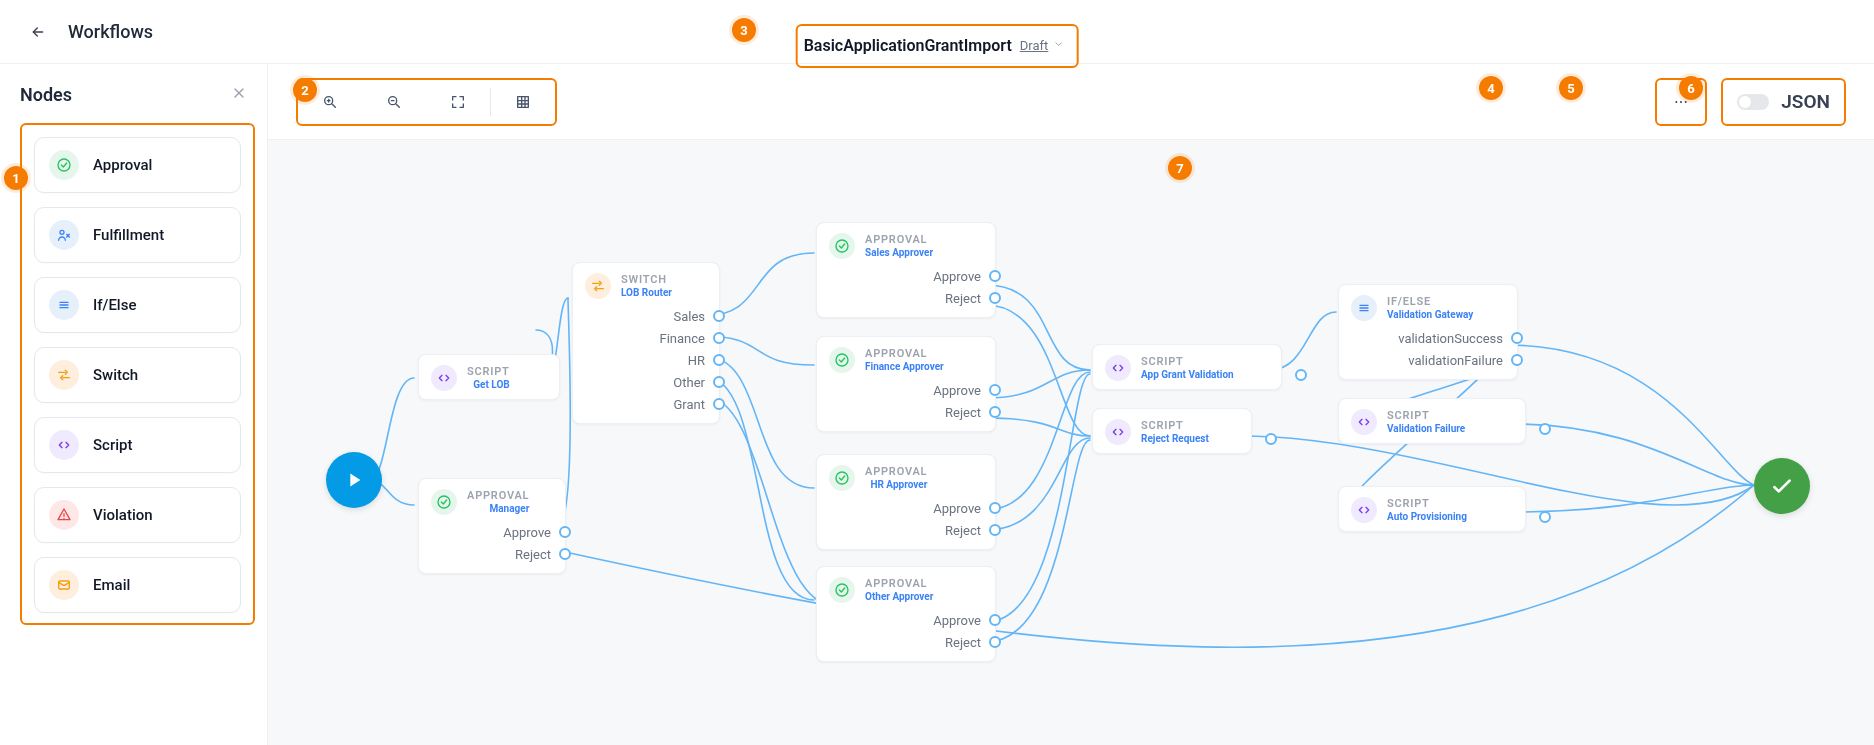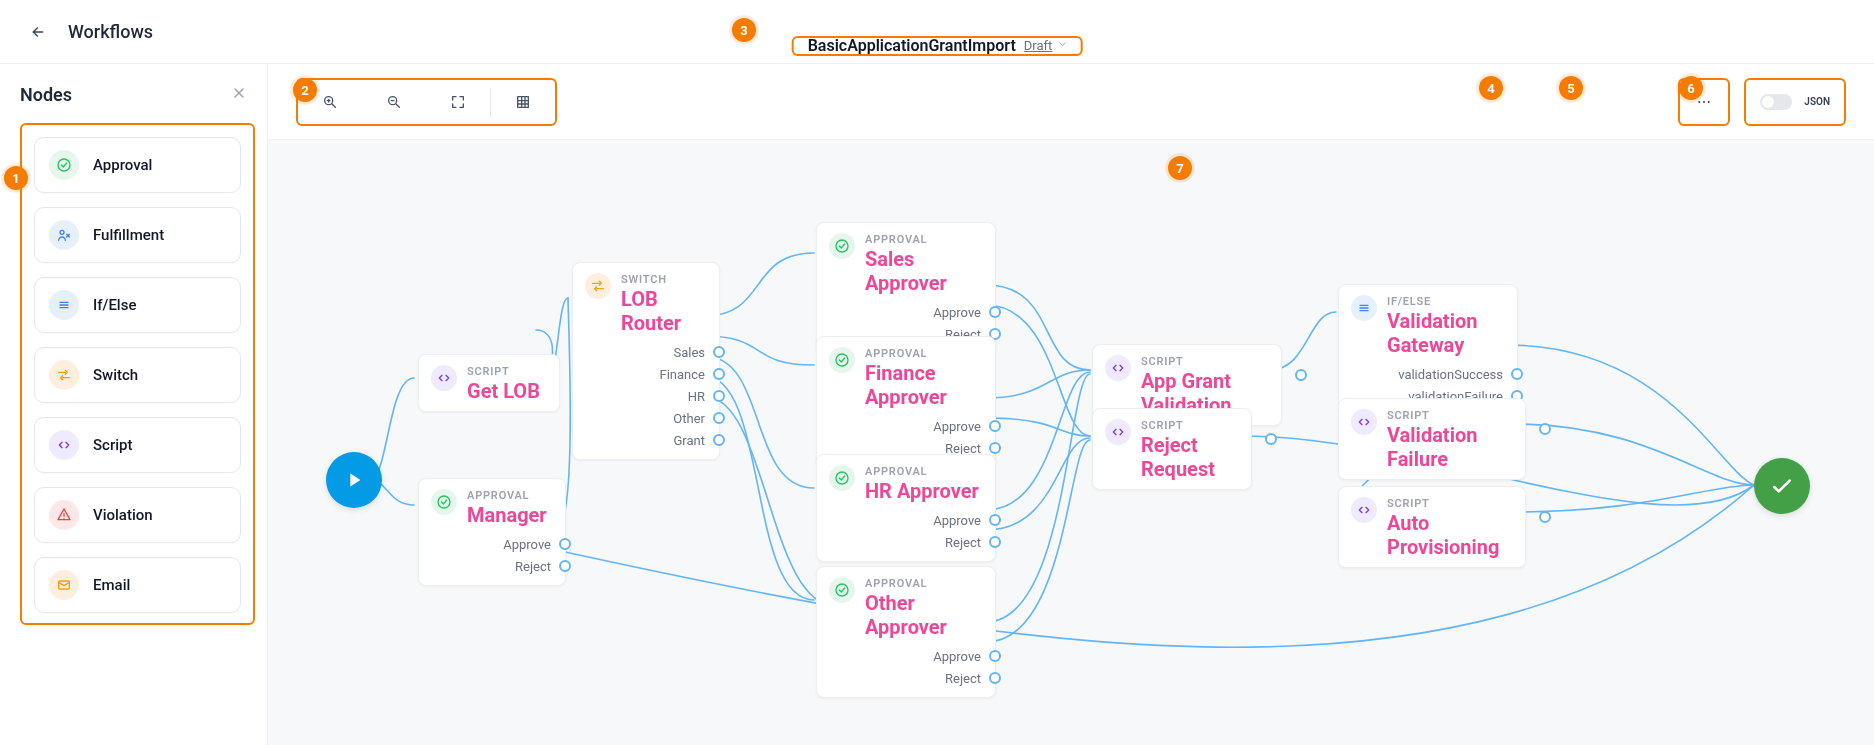--- a/index.html
+++ b/index.html
@@ -15,21 +15,21 @@
     --port-stroke:#64b5f6;
     --link:#64b5f6;
   }
   *{box-sizing:border-box;font-family:-apple-system,BlinkMacSystemFont,"Segoe UI",Roboto,Helvetica,Arial,sans-serif;}
   body{margin:0;background:#fff;color:var(--text);width:1874px;height:745px;overflow:hidden;}
   
   
   .topbar{height:64px;display:flex;align-items:center;padding:0 24px;border-bottom:1px solid #eef0f2;position:relative;}
   .back-btn{width:28px;height:28px;display:flex;align-items:center;justify-content:center;cursor:pointer;color:#374151;}
   .breadcrumb{font-size:18px;font-weight:500;margin-left:16px;}
-  .title-pill{position:absolute;left:50%;transform:translateX(-50%);display:flex;align-items:center;gap:8px;border:2px solid var(--orange);border-radius:6px;padding:6px 12px 6px 14px;height:20px;margin-top:28px;}
+  .title-pill{position:absolute;left:50%;transform:translateX(-50%);display:flex;align-items:center;gap:8px;border:2px solid var(--orange);border-radius:6px;padding:6px 12px 6px 6px;height:44px;margin-top:28px;}
   .title-pill .name{font-size:16px;font-weight:600;color:#111827;}
   .title-pill .status{font-size:13px;color:#6b7280;display:flex;gap:4px;text-decoration:underline;}
   .chev{width:12px;height:12px;}
   
   
   .workspace{display:flex;height:calc(100% - 64px);}
   .sidebar{width:268px;flex:0 0 268px;padding:20px 12px 12px 20px;border-right:1px solid #eef0f2;}
   .sidebar-head{display:flex;align-items:center;justify-content:space-between;margin-bottom:18px;padding-right:8px;}
   .sidebar-title{font-size:18px;font-weight:600;}
   .close-x{color:#9ca3af;cursor:pointer;}
@@ -41,33 +41,33 @@
   .right{flex:1;display:flex;flex-direction:column;position:relative;}
   .toolbar-row{height:76px;display:flex;align-items:center;justify-content:space-between;padding:0 28px;border-bottom:1px solid #eef0f2;}
   .zoom-group{display:flex;align-items:center;border:2px solid var(--orange);border-radius:6px;height:48px;}
   .zoom-group .btn{width:64px;height:100%;display:flex;align-items:center;justify-content:center;cursor:pointer;color:#475569;}
   .zoom-group .sep{width:1px;height:28px;background:#e5e7eb;}
   .actions{display:flex;align-items:center;gap:14px;}
   .sq-btn{width:52px;height:48px;border:2px solid var(--orange);border-radius:6px;display:flex;align-items:center;justify-content:center;cursor:pointer;color:#374151;background:#fff;}
   .json-box{height:48px;border:2px solid var(--orange);border-radius:6px;display:flex;align-items:center;gap:12px;padding:0 14px;}
   .toggle{width:32px;height:16px;border-radius:999px;background:#e5e7eb;position:relative;}
   .toggle::after{content:"";position:absolute;left:2px;top:2px;width:12px;height:12px;border-radius:999px;background:#fff;}
-  .json-lbl{font-size:10px;font-weight:600;color:#374151;}
+  .json-lbl{font-size:19px;font-weight:600;color:#374151;}
   .btn-outline-border{border:2px solid var(--orange);border-radius:6px;padding:4px;}
   .btn-save{height:40px;padding:0 22px;border:1px solid var(--blue);color:var(--blue);background:#fff;border-radius:6px;font-size:15px;font-weight:500;cursor:pointer;}
   .btn-publish{height:40px;padding:0 22px;background:var(--blue);color:#fff;border:none;border-radius:6px;font-size:15px;font-weight:500;cursor:pointer;}
   
   .canvas{flex:1;background:var(--canvas-bg);position:relative;overflow:hidden;}
   svg.links{position:absolute;inset:0;width:100%;height:100%;pointer-events:none;}
   svg.links path{fill:none;stroke:var(--link);stroke-width:1.6;stroke-linecap:round;}
   
   .wf-node{position:absolute;background:#fff;border:1px solid #eceff3;border-radius:8px;box-shadow:0 1px 3px rgba(15,23,42,0.05);padding:10px 14px 8px 12px;}
   .wf-node .head{display:flex;gap:10px;align-items:flex-start;}
   .wf-node .type{font-size:11px;letter-spacing:.8px;color:#9ca3af;font-weight:600;}
-  .wf-node .name{font-size:20px;font-weight:700;color:#ec4899;margin-top:1px;}
+  .wf-node .name{font-size:10px;font-weight:700;color:#3b82f6;margin-top:1px;text-align:right;}
   .wf-node .body{margin-top:6px;}
   .port-row{display:flex;justify-content:flex-end;align-items:center;gap:8px;font-size:13px;color:#6b7280;height:22px;position:relative;}
   .port{width:12px;height:12px;border:2px solid var(--port-stroke);background:#fff;border-radius:999px;flex-shrink:0;margin-right:-20px;}
   
   .start-node, .end-node{position:absolute;width:56px;height:56px;border-radius:999px;display:flex;align-items:center;justify-content:center;box-shadow:0 2px 6px rgba(0,0,0,0.12);}
   .start-node{background:#039be5;color:#fff;}
   .end-node{background:#43a047;color:#fff;}
   
   
   .callout{position:absolute;width:24px;height:24px;border-radius:999px;background:var(--orange);color:#fff;font-size:13px;font-weight:700;display:flex;align-items:center;justify-content:center;box-shadow:0 0 0 3px rgba(245,124,0,.15);z-index:40;}

